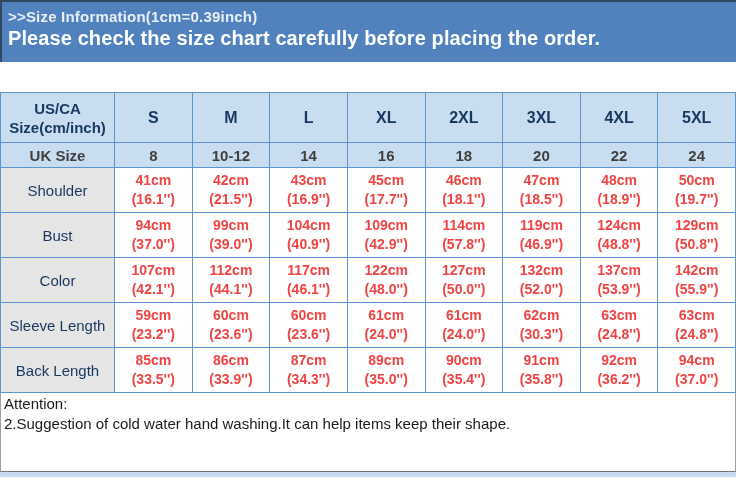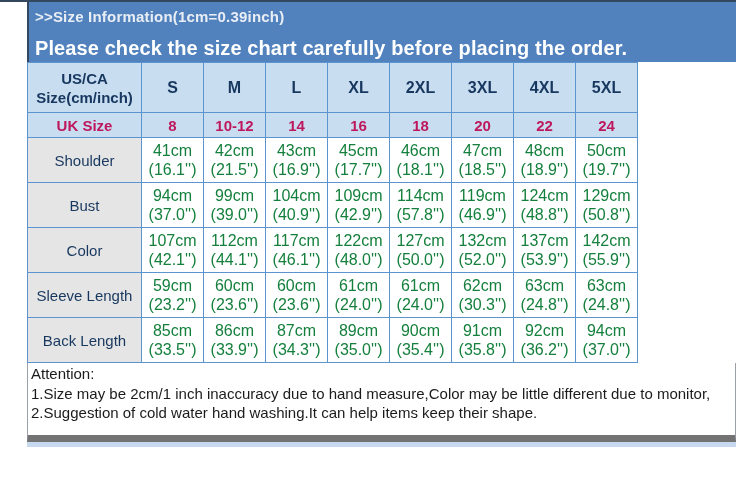--- a/index.html
+++ b/index.html
@@ -3,89 +3,89 @@
 <meta charset="utf-8">
 <style>
   * { margin:0; padding:0; box-sizing:border-box; }
   body { background:#ffffff; font-family:"Liberation Sans", sans-serif; }
   .page {
     position:relative;
     width:736px; height:478px;
     background:#ffffff;
     border-top:2px solid #33475e;
     overflow:hidden;
-    padding-left:27px;
   }
   .banner {
     height:60px;
     background:#5182be;
     border-left:2px solid #33475e;
     padding:6px 0 0 6px;
   }
   .banner-line1 {
     color:#e9eef5;
     font-weight:bold;
     font-size:15px;
     letter-spacing:0.2px;
   }
   .banner-line2 {
     color:#ffffff;
     font-weight:bold;
     font-size:20px;
-    margin-top:12px;
+    margin-top:2px;
     letter-spacing:0.1px;
   }
   table.size-table {
-    width:611px;
+    width:736px;
     table-layout:fixed;
     border-collapse:collapse;
+    margin-top:30px;
   }
   table.size-table td, table.size-table th {
     border:1px solid #5b94cf;
     text-align:center;
     vertical-align:middle;
     padding:0;
     overflow:hidden;
   }
   .hdr {
     background:#c9ddf1;
     color:#17375e;
     font-weight:bold;
     font-size:16px;
     height:50px;
   }
   .hdr.corner { font-size:15px; line-height:19px; }
   .slabel, .sval {
     background:#c9ddf1;
-    color:#be185d;
+    color:#404040;
     font-weight:bold;
     font-size:15px;
     height:25px;
   }
   .mrow td { height:45px; }
   .mlabel {
     background:#e5e5e5;
     color:#17375e;
     font-weight:normal;
     font-size:15px;
   }
   .data {
     background:#ffffff;
-    color:#15803d;
-    font-weight:normal;
-    font-size:16px;
+    color:#ef4444;
+    font-weight:bold;
+    font-size:14px;
     line-height:19px;
   }
   .attention {
     position:relative;
     height:79px;
     background:#ffffff;
     border-left:1px solid #9aa0a6;
     border-right:1px solid #9aa0a6;
-    border-bottom:7px solid #737373;
+    border-bottom:1px solid #737373;
     padding:1px 3px 0 3px;
     font-size:15px;
     color:#1b1b1b;
     line-height:19.5px;
     white-space:nowrap;
   }
   .col-ticks {
     position:absolute;
     left:114px; top:394px;
     width:621px; height:4px;
@@ -320,19 +320,18 @@
             <div>(37.0'')</div>
           </td>
         </tr>
       </tbody>
   </table>
 
   <div class="col-ticks"></div>
 
   <div class="attention">
     <div>Attention:</div>
-    <div>1.Size may be 2cm/1 inch inaccuracy due to hand measure,Color may be little different due to monitor,</div>
     <div>2.Suggestion of cold water hand washing.It can help items keep their shape.</div>
   </div>
 
   <div class="bottom-strip"></div>
 
 </div>
 
 </body></html>

